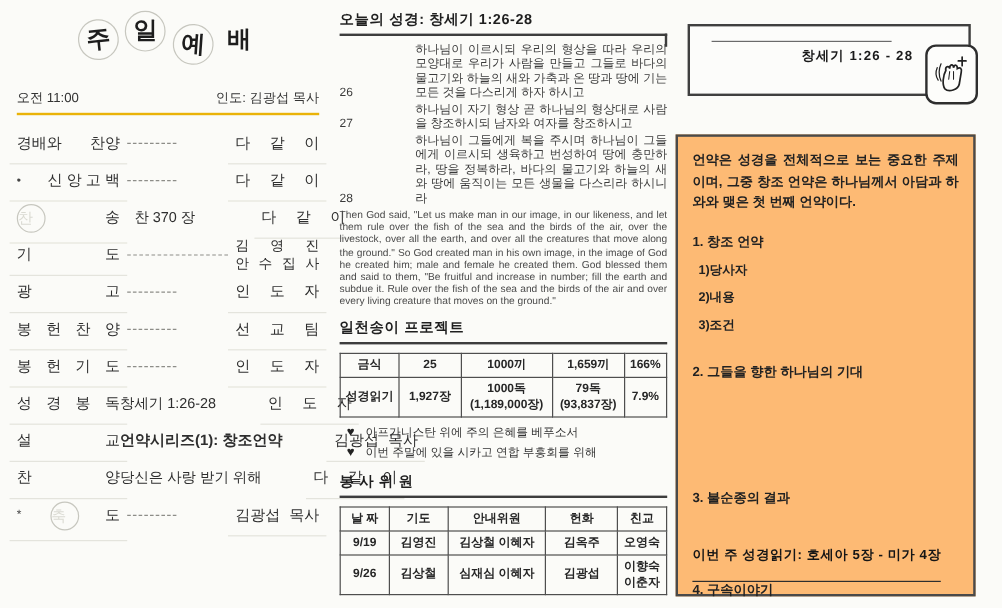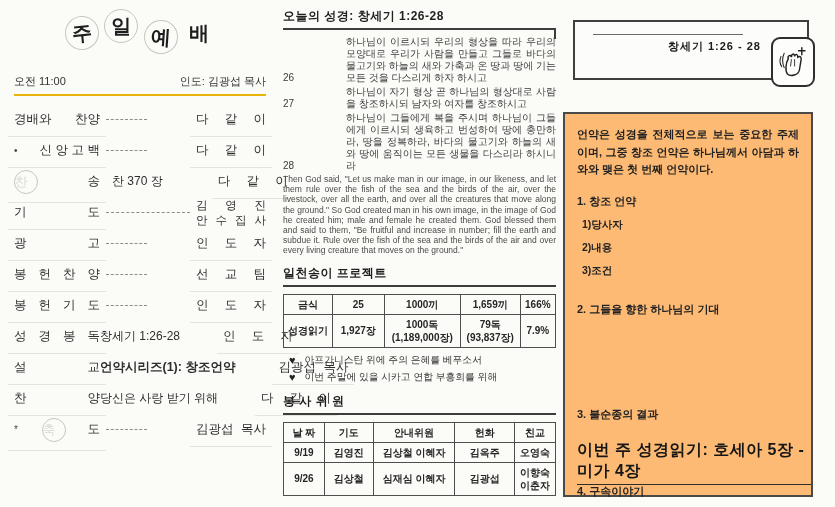--- a/index.html
+++ b/index.html
@@ -64,22 +64,22 @@
             border-radius:9px;background:#fdfdfb;display:flex;align-items:center;justify-content:center;}
   .body-box{position:absolute;left:0;top:74px;right:0;bottom:0;border:2px solid #4a4a4a;
             padding:12px 12px 10px 12px;background:#fdba74;box-sizing:border-box;margin-top:24px;}
   .rp-intro{font-size:11px;font-weight:bold;line-height:1.6;text-align:justify;color:#222;}
   .ol-item{font-weight:bold;font-size:11px;color:#222;}
   .o0{margin-top:15px;}
   .o1,.o2,.o3{margin-top:9px;margin-left:5px;font-size:10.5px;}
   .o4{margin-top:24px;}
   .o5{margin-top:90px;}
   .o6{margin-top:62px;}
-  .rp-footer{position:absolute;left:12px;bottom:10px;font-weight:bold;font-size:16px;color:#161616;
-             border-bottom:1.5px solid #2e2e2e;padding-bottom:2px;letter-spacing:.5px;}
+  .rp-footer{position:absolute;left:12px;bottom:10px;font-weight:bold;font-size:11px;color:#161616;
+             border-bottom:1.5px solid #2e2e2e;padding-bottom:14px;letter-spacing:.5px;}
 </style>
 </head>
 <body>
 
 <div class="stage">
 
   <div class="panel-left">
     <div class="title-row">
       <span class="tchar circ-mark c1">주</span>
       <span class="tchar circ-mark c2">일</span>

